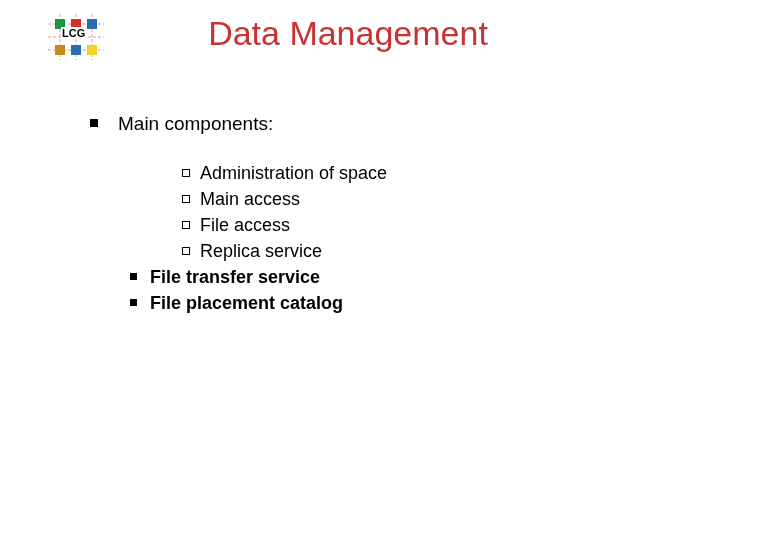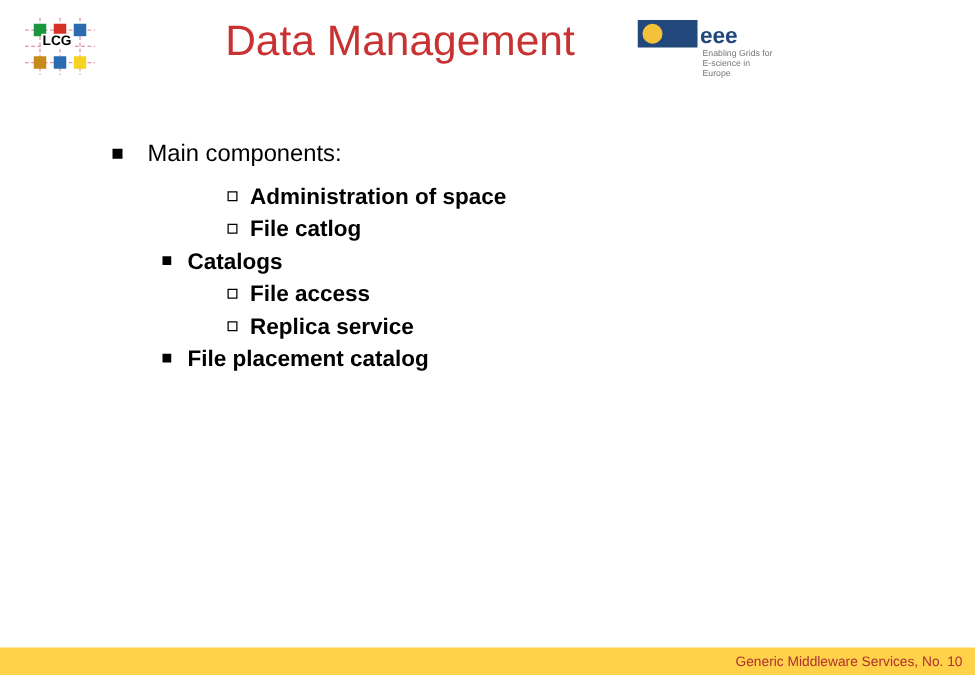--- a/index.html
+++ b/index.html
@@ -10,20 +10,21 @@
     background: #ffffff;
     font-family: "Comic Sans MS", "Comic Sans", cursive, sans-serif;
     color: #000;
     overflow: hidden;
     position: relative;
   }
   .slide {
     position: relative;
     width: 640px;
     height: 540px;
+    padding-left: 28px;
   }
   
   .header {
     position: relative;
     height: 86px;
   }
   .lcg-logo {
     position: absolute;
     left: 20px;
     top: 14px;
@@ -77,21 +78,21 @@
     position: absolute;
     left: 90px;
     top: 110px;
     right: 60px;
     font-size: 19px;
     line-height: 1.45;
   }
   .lvl1 {
     position: relative;
     padding-left: 28px;
-    margin-bottom: 6px;
+    margin-bottom: 22px;
     font-weight: 400;
   }
   .lvl1::before {
     content: "";
     position: absolute;
     left: 0;
     top: 9px;
     width: 8px;
     height: 8px;
     background: #000;
@@ -107,21 +108,21 @@
     position: absolute;
     left: 40px;
     top: 9px;
     width: 7px;
     height: 7px;
     background: #000;
   }
   .lvl3 {
     position: relative;
     padding-left: 110px;
-    font-weight: 700;
+    font-weight: 400;
     font-size: 18px;
   }
   .lvl3::before {
     content: "";
     position: absolute;
     left: 92px;
     top: 9px;
     width: 6px;
     height: 6px;
     border: 1px solid #000;
@@ -165,43 +166,29 @@
         <rect x="39" y="5" width="10" height="10" fill="#2b6cb0"></rect>
         <rect x="7" y="31" width="10" height="10" fill="#c58a17"></rect>
         <rect x="23" y="31" width="10" height="10" fill="#2b6cb0"></rect>
         <rect x="39" y="31" width="10" height="10" fill="#f6d223"></rect>
       </svg>
     </div>
     <div class="lcg-label">LCG</div>
 
     <div class="title">Data Management</div>
 
-    <div class="egee-logo">
-      <svg class="egee-mark" width="110" height="26" viewBox="0 0 110 26">
-        <rect x="0" y="2" width="48" height="22" fill="#22477a"></rect>
-        <circle cx="12" cy="13" r="8" fill="#f3c13a"></circle>
-        <text x="50" y="20" font-family="Arial" font-size="18" font-weight="700" fill="#22477a">eee</text>
-      </svg>
-      <div class="egee-text">
-        <span>Enabling Grids for</span><br>
-        <span>E-science in Europe</span>
-      </div>
-    </div>
   </div>
 
   <div class="body">
     <div class="lvl1">Main components:</div>
 
     <div class="lvl3">Administration of space</div>
-    <div class="lvl3">File catlog</div>
+    <div class="lvl3">Main access</div>
 
-    <div class="lvl2">Catalogs</div>
     <div class="lvl3">File access</div>
     <div class="lvl3">Replica service</div>
 
+    <div class="lvl2">File transfer service</div>
     <div class="lvl2">File placement catalog</div>
   </div>
 
-  <div class="footer-bar">
-    <div class="footer-text">Generic Middleware Services, No. 10</div>
-  </div>
 
 </div>
 
 </body></html>

